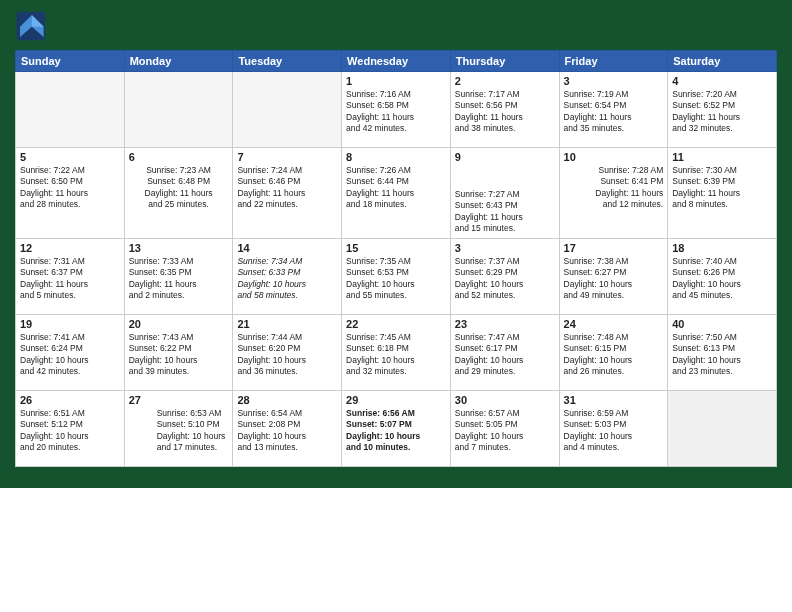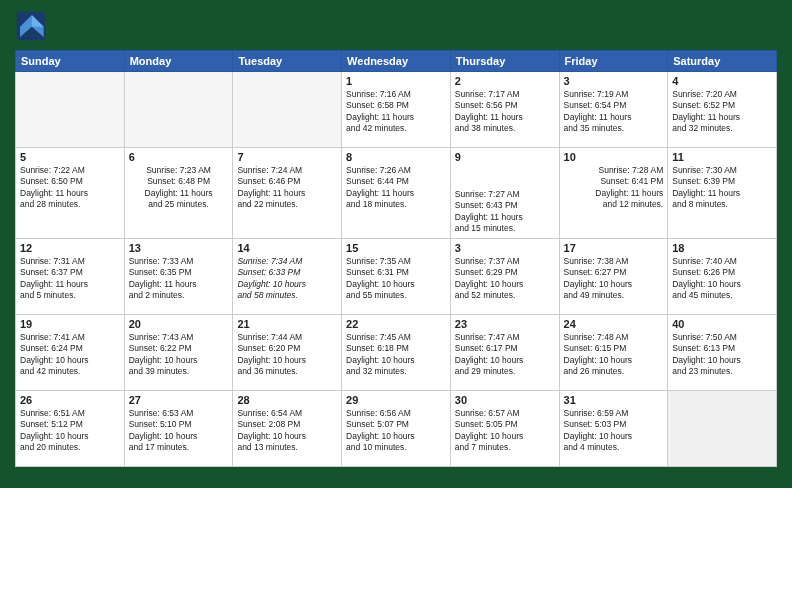--- a/index.html
+++ b/index.html
@@ -221,21 +221,21 @@
           <td>
             <div class="day-num">14</div>
             <div class="day-info" style="white-space: pre-line; font-style: italic;">Sunrise: 7:34 AM
 Sunset: 6:33 PM
 Daylight: 10 hours
 and 58 minutes.</div>
           </td>
           <td>
             <div class="day-num">15</div>
             <div class="day-info" style="white-space: pre-line;">Sunrise: 7:35 AM
-Sunset: 6:31 PM
+Sunset: 6:53 PM
 Daylight: 10 hours
 and 55 minutes.</div>
           </td>
           <td>
             <div class="day-num">3</div>
             <div class="day-info" style="white-space: pre-line;">Sunrise: 7:37 AM
 Sunset: 6:29 PM
 Daylight: 10 hours
 and 52 minutes.</div>
           </td>
@@ -308,35 +308,35 @@
         <tr>
           <td>
             <div class="day-num">26</div>
             <div class="day-info" style="white-space: pre-line;">Sunrise: 6:51 AM
 Sunset: 5:12 PM
 Daylight: 10 hours
 and 20 minutes.</div>
           </td>
           <td>
             <div class="day-num">27</div>
-            <div class="day-info" style="white-space: pre-line;">Sunrise: 6:53 AM
+            <div class="day-info" style="white-space: pre-line; margin-left: 28px;">Sunrise: 6:53 AM
 Sunset: 5:10 PM
 Daylight: 10 hours
 and 17 minutes.</div>
           </td>
           <td>
             <div class="day-num">28</div>
             <div class="day-info" style="white-space: pre-line;">Sunrise: 6:54 AM
 Sunset: 2:08 PM
 Daylight: 10 hours
 and 13 minutes.</div>
           </td>
           <td>
             <div class="day-num">29</div>
-            <div class="day-info" style="white-space: pre-line;">Sunrise: 6:56 AM
+            <div class="day-info" style="white-space: pre-line; font-weight: bold;">Sunrise: 6:56 AM
 Sunset: 5:07 PM
 Daylight: 10 hours
 and 10 minutes.</div>
           </td>
           <td>
             <div class="day-num">30</div>
             <div class="day-info" style="white-space: pre-line;">Sunrise: 6:57 AM
 Sunset: 5:05 PM
 Daylight: 10 hours
 and 7 minutes.</div>

